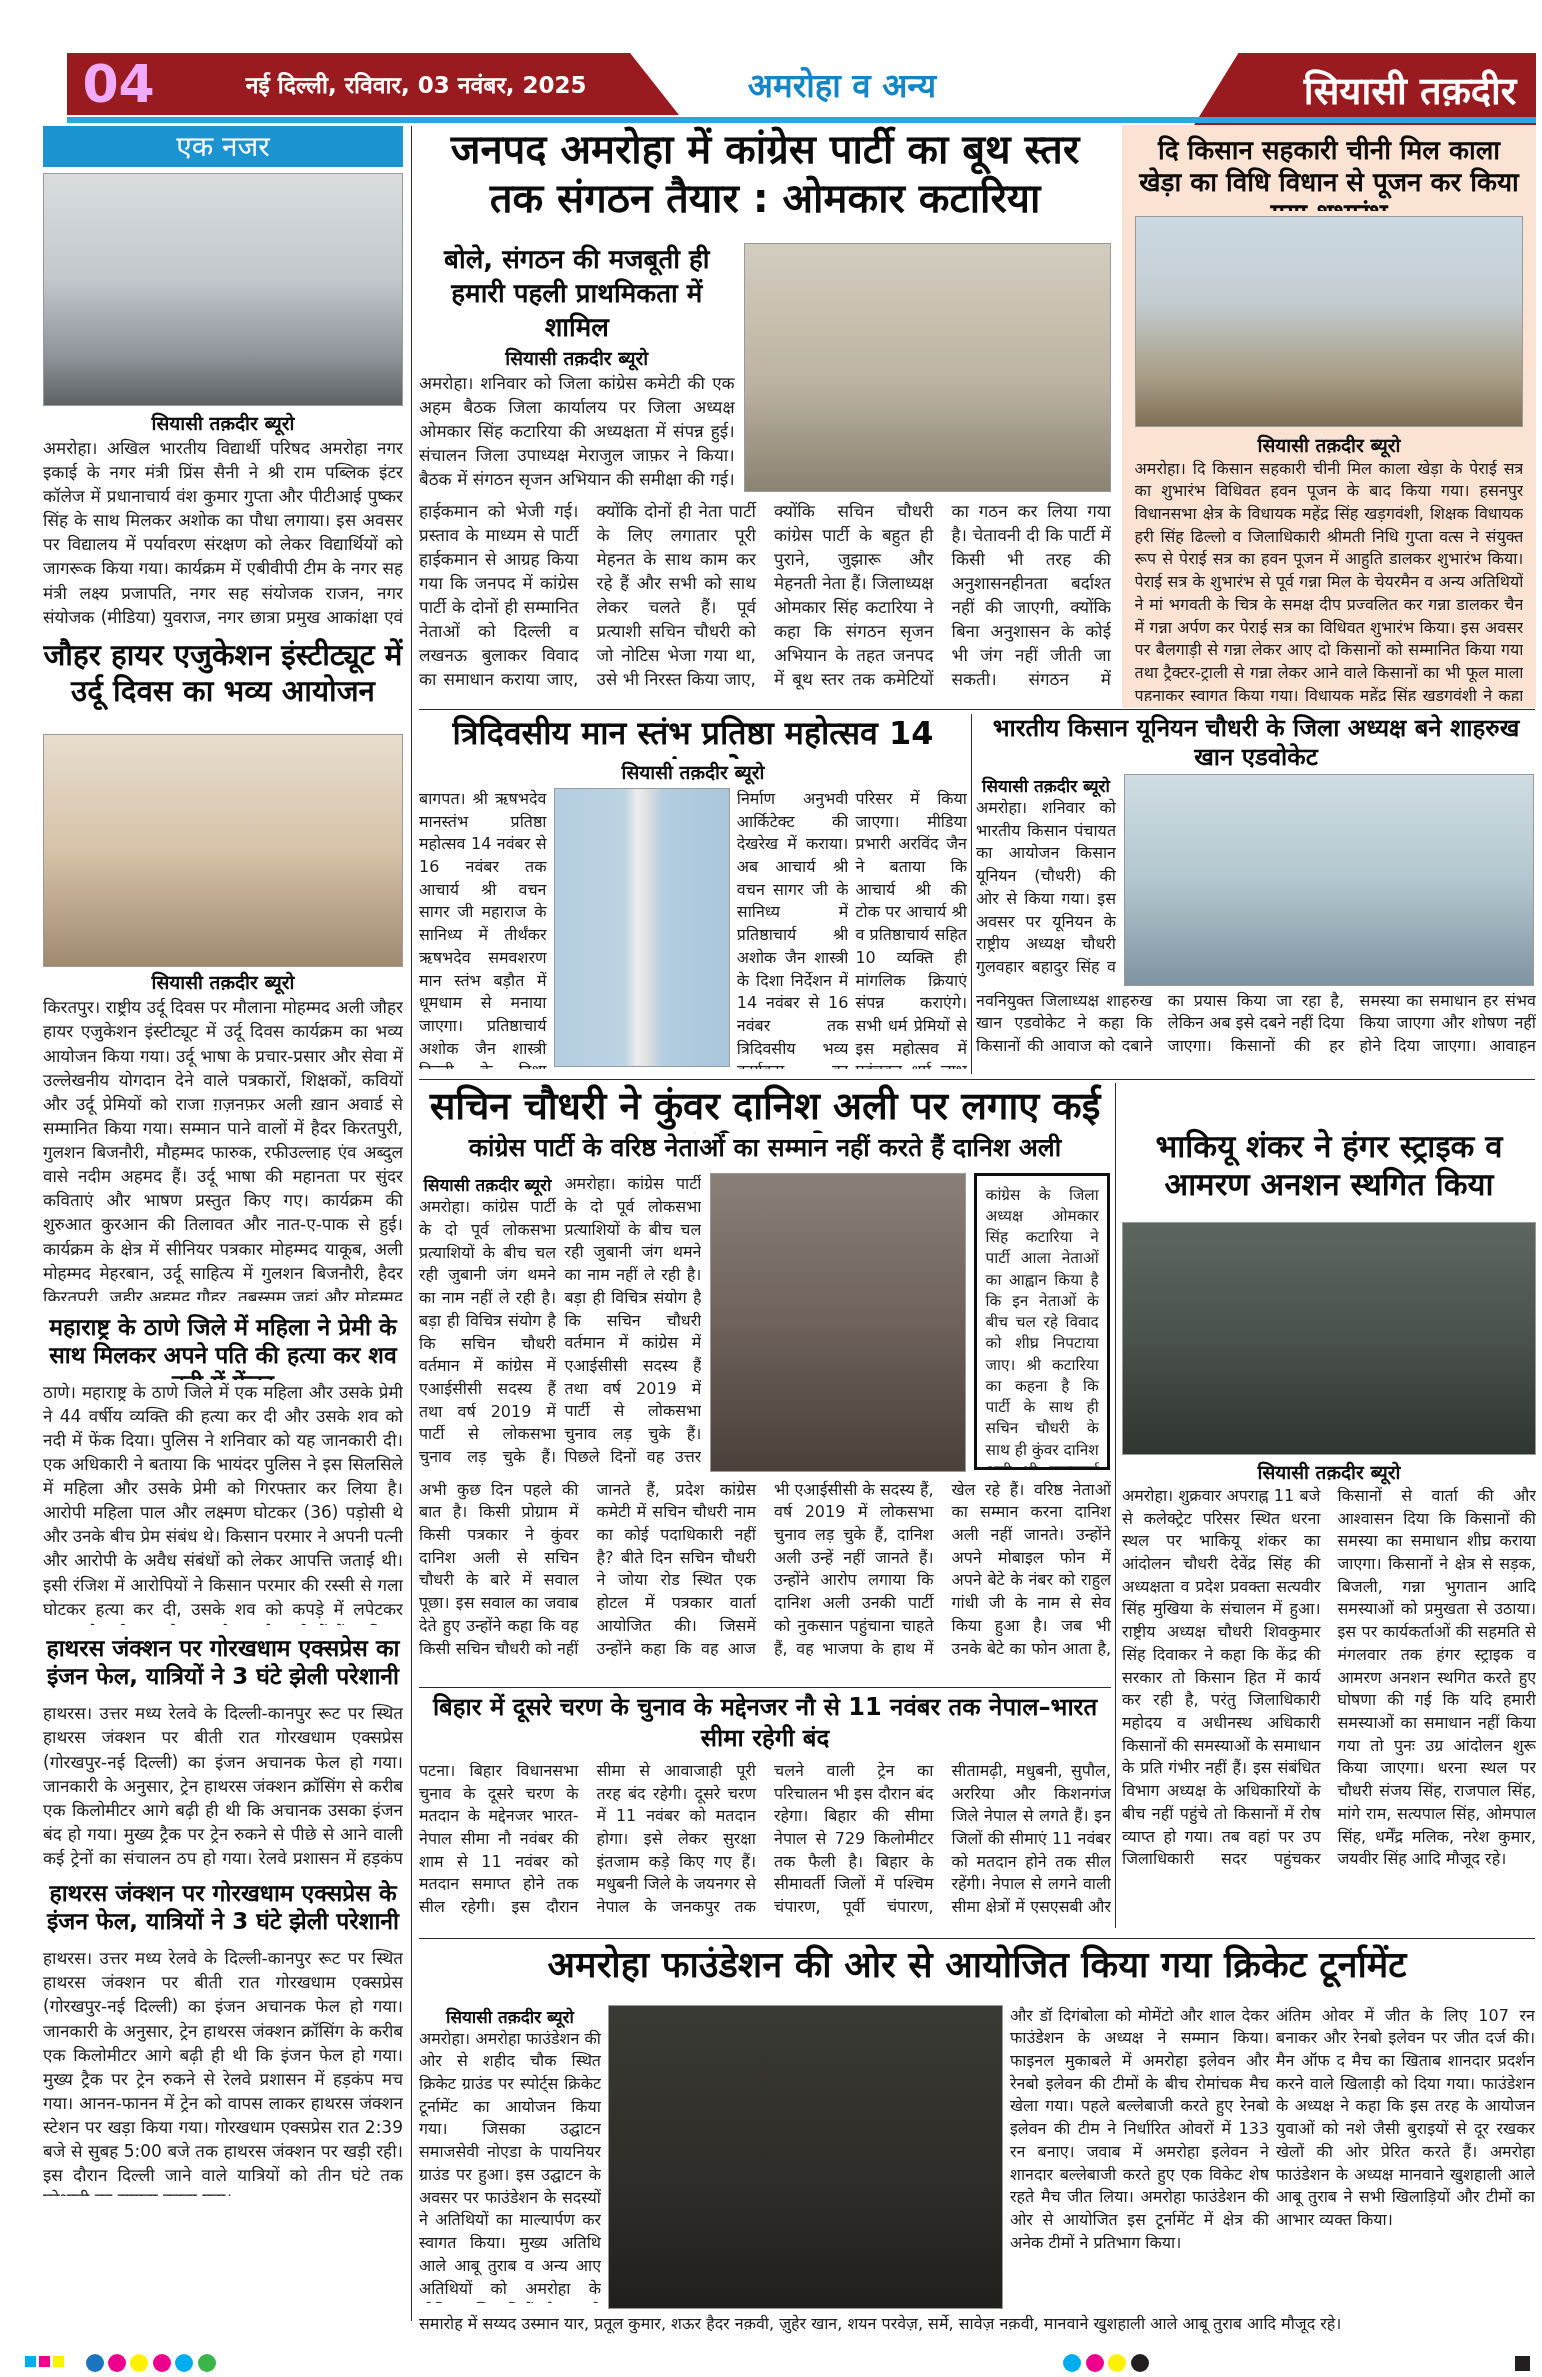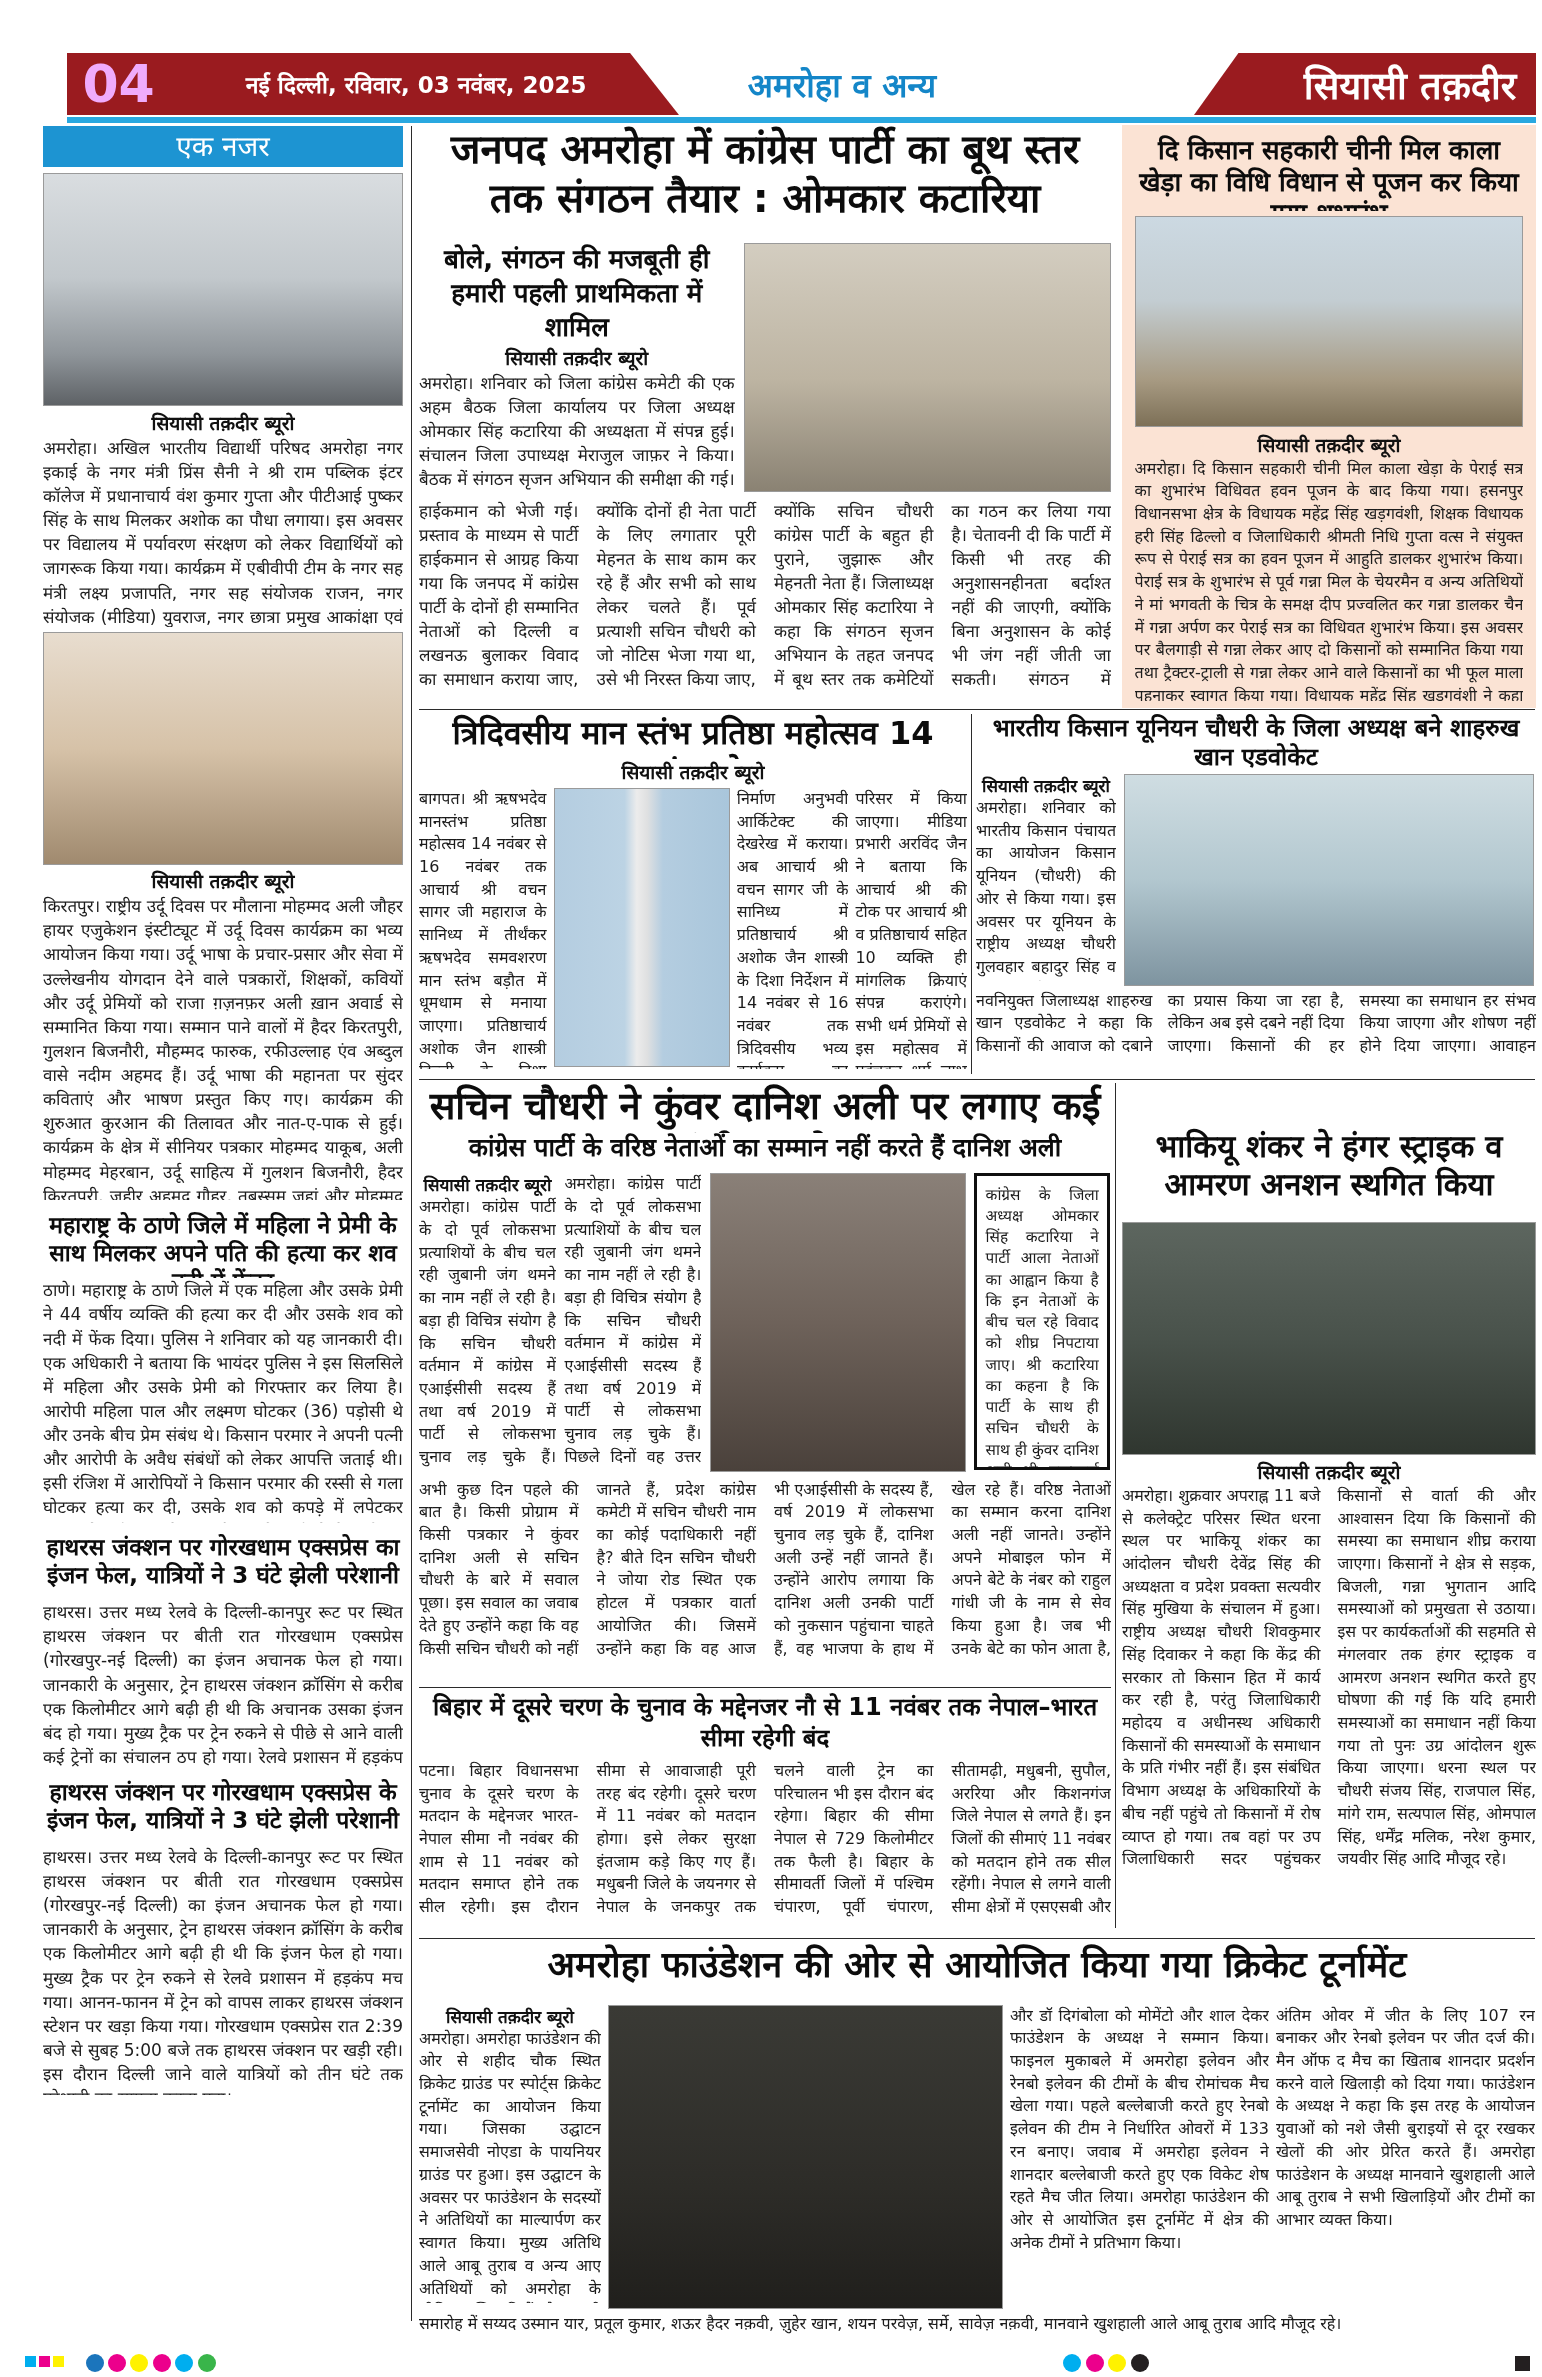--- a/index.html
+++ b/index.html
@@ -6,21 +6,21 @@
   .page{position:relative;width:1543px;height:2377px;background:#ffffff;
         font-family:"DejaVu Sans","Liberation Sans",sans-serif;color:#1b1b1b;overflow:hidden;}
   .abs{position:absolute;}
   
   .hdr-left{left:67px;top:53px;width:612px;height:62px;background:#9a1b1f;
             clip-path:polygon(0 0,92% 0,100% 100%,0 100%);display:flex;align-items:center;}
   .hdr-pageno{font-size:52px;font-weight:700;color:#f0abfc;margin-left:15.4px;line-height:1;}
   .hdr-date{font-size:23px;font-weight:700;color:#fff;margin-left:91px;}
   .hdr-center{left:691px;top:62px;width:302px;text-align:center;color:#1486c8;
               font-size:33px;font-weight:700;}
-  .hdr-right{left:1194px;top:53px;width:342px;height:62px;background:#9a1b1f;
+  .hdr-right{left:1194px;top:53px;width:342px;height:72px;background:#9a1b1f;
              clip-path:polygon(13% 0,100% 0,100% 100%,0 100%);
              display:flex;align-items:center;justify-content:flex-end;}
   .hdr-mast{font-size:38px;font-weight:700;color:#fff;margin-right:19.6px;}
   .hdr-rule{left:67px;top:117px;width:1469px;height:6.3px;background:#29a8e0;}
   
   .headline{font-weight:700;color:#0c0c0c;text-align:center;line-height:1.22;overflow:hidden;}
   .byline{font-weight:700;text-align:center;font-size:19px;color:#111;}
   .bt{font-size:17px;line-height:1.42;text-align:justify;color:#1c1c1c;overflow:hidden;}
   .cols2{column-count:2;column-gap:17px;}
   .cols3{column-count:3;column-gap:15.4px;}
@@ -74,20 +74,21 @@
   </div>
   <div class="abs hdr-rule"></div>
 
   <div class="abs leftcol">
     <div class="banner">एक नजर</div>
 
     <div class="ph ph1" style="height:231px;margin-top:5.6px;"></div>
     <div class="byline" style="margin-top:4.2px;">सियासी तक़दीर ब्यूरो</div>
     <div class="bt" style="height:191px;">अमरोहा। अखिल भारतीय विद्यार्थी परिषद अमरोहा नगर इकाई के नगर मंत्री प्रिंस सैनी ने श्री राम पब्लिक इंटर कॉलेज में प्रधानाचार्य वंश कुमार गुप्ता और पीटीआई पुष्कर सिंह के साथ मिलकर अशोक का पौधा लगाया। इस अवसर पर विद्यालय में पर्यावरण संरक्षण को लेकर विद्यार्थियों को जागरूक किया गया। कार्यक्रम में एबीवीपी टीम के नगर सह मंत्री लक्ष्य प्रजापति, नगर सह संयोजक राजन, नगर संयोजक (मीडिया) युवराज, नगर छात्रा प्रमुख आकांक्षा एवं नगर सह छात्रा प्रमुख मानसी उपस्थित रहे। प्रधानाचार्य वंश कुमार गुप्ता ने कहा कि ऐसे प्रयास विद्यार्थियों में पर्यावरण के प्रति जिम्मेदारी की भावना जगाते हैं। वहीं, नगर मंत्री प्रिंस सैनी ने बताया कि एबीवीपी का उद्देश्य छात्रहित के साथ-साथ समाजहित के कार्यों में भी अग्रणी भूमिका निभाना है।</div>
 
+    <div class="headline" style="font-size:29.5px;height:90px;margin-top:11.2px;">जौहर हायर एजुकेशन इंस्टीट्यूट में उर्दू दिवस का भव्य आयोजन</div>
     <div class="ph ph2" style="height:231px;margin-top:5.6px;"></div>
     <div class="byline" style="margin-top:2.8px;">सियासी तक़दीर ब्यूरो</div>
     <div class="bt" style="height:306px;">किरतपुर। राष्ट्रीय उर्दू दिवस पर मौलाना मोहम्मद अली जौहर हायर एजुकेशन इंस्टीट्यूट में उर्दू दिवस कार्यक्रम का भव्य आयोजन किया गया। उर्दू भाषा के प्रचार-प्रसार और सेवा में उल्लेखनीय योगदान देने वाले पत्रकारों, शिक्षकों, कवियों और उर्दू प्रेमियों को राजा ग़ज़नफ़र अली ख़ान अवार्ड से सम्मानित किया गया। सम्मान पाने वालों में हैदर किरतपुरी, गुलशन बिजनौरी, मौहम्मद फारुक, रफीउल्लाह एंव अब्दुल वासे नदीम अहमद हैं। उर्दू भाषा की महानता पर सुंदर कविताएं और भाषण प्रस्तुत किए गए। कार्यक्रम की शुरुआत कुरआन की तिलावत और नात-ए-पाक से हुई। कार्यक्रम के क्षेत्र में सीनियर पत्रकार मोहम्मद याकूब, अली मोहम्मद मेहरबान, उर्दू साहित्य में गुलशन बिजनौरी, हैदर किरतपुरी, जहीर अहमद गौहर, तबस्सुम जहां और मोहम्मद अब्दुल वासे (उर्दू नदीम), मास्टर फारूक और मास्टर रफीउल्लाह को ÷राजा ग़ज़नफ़र अली ख़ान अवार्ड÷ से सम्मानित किया गया। कार्यक्रम का संचालन प्रो. डॉ. शमशाद हुसैन ने किया। समारोह में क्षेत्र के गणमान्य नागरिकों, शिक्षकों, कवियों और छात्रों ने बड़ी संख्या में भाग लिया। कार्यक्रम के समापन पर संस्थान के प्राचार्य डॉ. मोहित बंसल ने सभी आगंतुकों और अतिथियों का आभार व्यक्त किया। प्रबंधक मोहम्मद साइम राजा ने अपने संबोधन में कहा कि उर्दू केवल एक भाषा नहीं, बल्कि एक सभ्यता, संस्कृति और एकता के जज्बे की पहचान है। उर्दू ने पूरे समय को जोड़ने का काम किया और प्रेम, सद्भावना व तहजीब का पैगाम दिया।</div>
 
     <div class="headline" style="font-size:23px;height:67px;margin-top:11.2px;">महाराष्ट्र के ठाणे जिले में महिला ने प्रेमी के साथ मिलकर अपने पति की हत्या कर शव नदी में फेंका</div>
     <div class="bt" style="height:245px;">ठाणे। महाराष्ट्र के ठाणे जिले में एक महिला और उसके प्रेमी ने 44 वर्षीय व्यक्ति की हत्या कर दी और उसके शव को नदी में फेंक दिया। पुलिस ने शनिवार को यह जानकारी दी। एक अधिकारी ने बताया कि भायंदर पुलिस ने इस सिलसिले में महिला और उसके प्रेमी को गिरफ्तार कर लिया है। आरोपी महिला पाल और लक्ष्मण घोटकर (36) पड़ोसी थे और उनके बीच प्रेम संबंध थे। किसान परमार ने अपनी पत्नी और आरोपी के अवैध संबंधों को लेकर आपत्ति जताई थी। इसी रंजिश में आरोपियों ने किसान परमार की रस्सी से गला घोटकर हत्या कर दी, उसके शव को कपड़े में लपेटकर बाइक से नदी तक ले गए और बहते पानी में फेंक दिया। अधिकारी ने बताया कि शुरुआती जांच में यह हत्या प्रेम प्रसंग का नतीजा प्रतीत होती है। भारतीय न्याय संहिता की धारा 103(1)(हत्या) और 238 (अपराध के सबूतों को मिटाना) के तहत प्राथमिकी दर्ज की गई है और आगे की जांच जारी है।</div>
 
     <div class="headline" style="font-size:23px;height:67px;margin-top:9.8px;">हाथरस जंक्शन पर गोरखधाम एक्सप्रेस का इंजन फेल, यात्रियों ने 3 घंटे झेली परेशानी</div>
     <div class="bt" style="height:168px;">हाथरस। उत्तर मध्य रेलवे के दिल्ली-कानपुर रूट पर स्थित हाथरस जंक्शन पर बीती रात गोरखधाम एक्सप्रेस (गोरखपुर-नई दिल्ली) का इंजन अचानक फेल हो गया। जानकारी के अनुसार, ट्रेन हाथरस जंक्शन क्रॉसिंग से करीब एक किलोमीटर आगे बढ़ी ही थी कि अचानक उसका इंजन बंद हो गया। मुख्य ट्रैक पर ट्रेन रुकने से पीछे से आने वाली कई ट्रेनों का संचालन ठप हो गया। रेलवे प्रशासन में हड़कंप मच गया। गोरखधाम एक्सप्रेस रात 2:39 बजे से सुबह 5:00 बजे तक हाथरस जंक्शन पर खड़ी रही। कानपुर से नया इंजन मंगाया गया, जिसके बाद ट्रेन को नई दिल्ली की ओर रवाना किया गया। इस दौरान ट्रेन के यात्रियों ने भारी परेशानी झेली — कोई प्लेटफार्म पर टहलता नजर आया तो कोई ट्रेन के अंदर ही बैठा रहा। आरपीएफ चौकी इंचार्ज और फोर्स के जवान यात्रियों की मदद करते रहे।</div>
 

